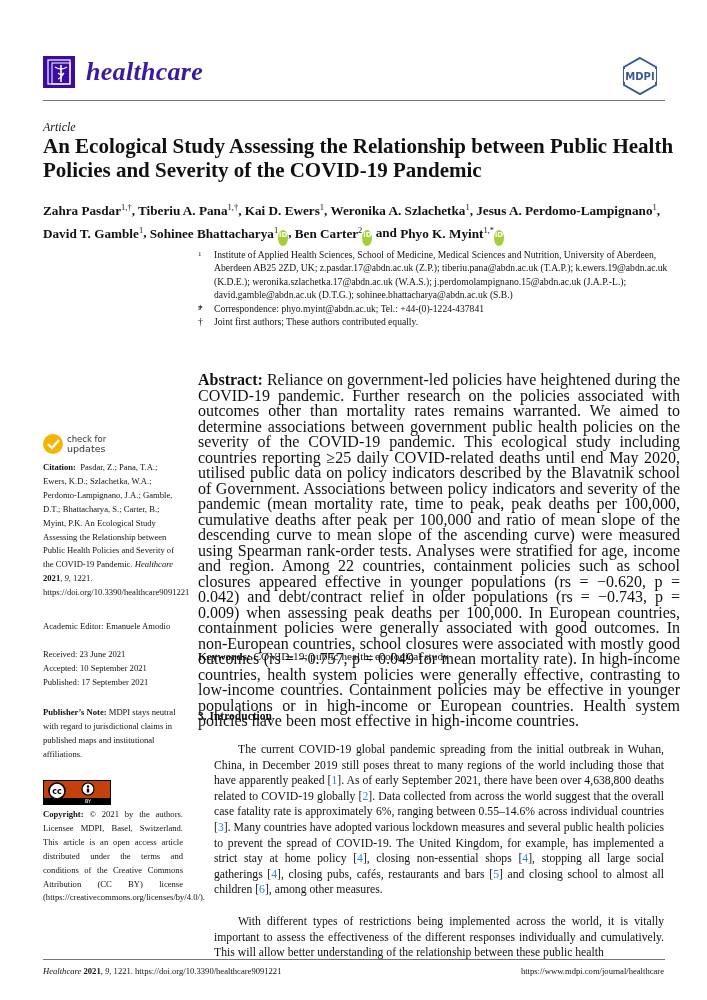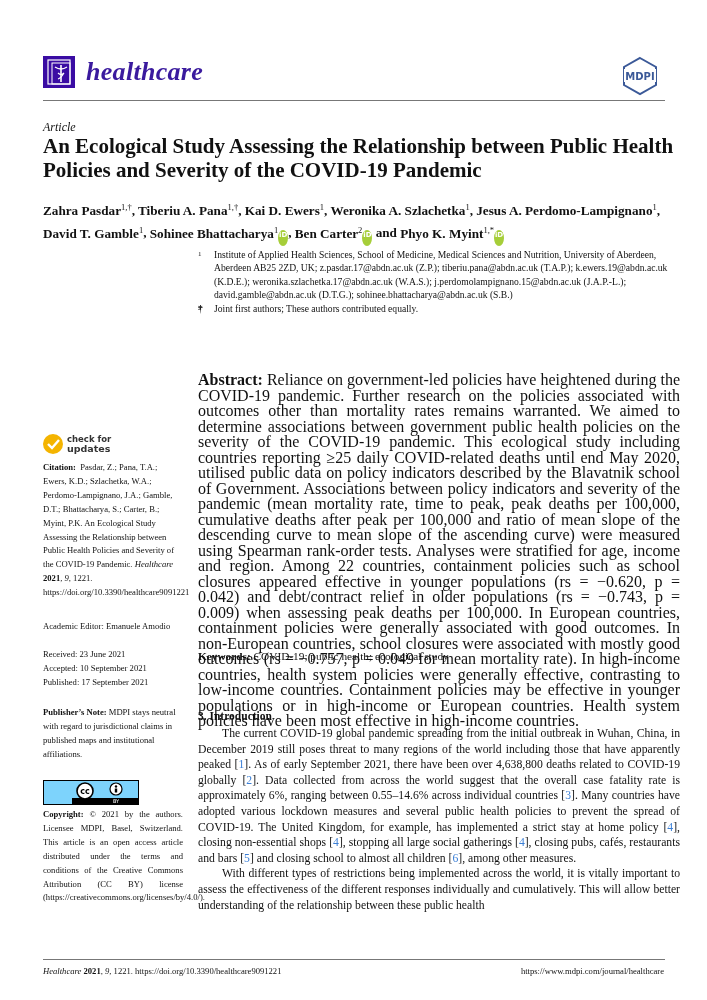--- a/index.html
+++ b/index.html
@@ -26,36 +26,36 @@
   .affils { left: 198px; top: 248px; width: 490px; font-size: 9.6px; line-height: 13.4px; }
   .affil { position: relative; padding-left: 16px; }
   .affil .mark { position: absolute; left: 0; top: 0; font-size: 7px; }
   .affil .mark.big { font-size: 9.6px; }
 
   .abstract { left: 198px; top: 372px; width: 482px; font-size: 16px; line-height: 15.5px; text-align: justify; }
   .keywords { left: 198px; top: 650px; width: 482px; font-size: 11.3px; }
 
   .section-title { left: 198px; top: 710px; font-size: 11.5px; font-weight: bold; }
   .body-text { left: 198px; top: 726px; width: 482px; font-size: 11.7px; line-height: 15.6px; text-align: justify; }
-  .body-text p { margin: 0; text-indent: 24px; }
+  .body-text p { margin: 16px; text-indent: 24px; }
   .ref { color: #3b7fd6; }
 
   
   .check { left: 43px; top: 434px; display: flex; align-items: center; gap: 4px; }
   .check-icon { width: 20px; height: 20px; border-radius: 50%; background: #f4b400; position: relative; }
-  .check-text { font-family: "DejaVu Sans", sans-serif; font-size: 8.5px; font-weight: bold; line-height: 9px; color: #333; }
+  .check-text { font-family: "DejaVu Sans", sans-serif; font-size: 8.5px; font-weight: normal; line-height: 9px; color: #333; }
   .check-text .b { font-size: 9.5px; }
 
   .side { left: 43px; width: 140px; font-size: 8.6px; line-height: 13.9px; }
   .side b { font-weight: bold; }
   .citation { top: 461px; }
   .editor { top: 620px; }
   .dates { top: 648px; }
   .pubnote { top: 706px; }
-  .cc { left: 43px; top: 780px; width: 66px; height: 23px; background: #7dd3fc; border: 1px solid #000; position: absolute; padding-left: 28px; }
+  .cc { left: 43px; top: 780px; width: 66px; height: 23px; background: #c2410c; border: 1px solid #000; position: absolute; }
   .copyright { top: 808px; text-align: justify; }
 
   .footer-rule { left: 43px; top: 959px; width: 622px; height: 1px; background: #777; }
   .footer-left { left: 43px; top: 966px; font-size: 8.6px; }
   .footer-right { right: 43px; top: 966px; font-size: 8.6px; }
 </style>
 </head>
 <body>
 
 <div class="abs logo-box">
@@ -89,21 +89,21 @@
   <span><span>David T. Gamble</span><sup>1</sup></span>,
   <span><span>Sohinee Bhattacharya</span><sup>1</sup></span><span class="orcid">iD</span>,
   <span><span>Ben Carter</span><sup>2</sup></span><span class="orcid">iD</span>
   and
   <span><span>Phyo K. Myint</span><sup>1,*</sup></span><span class="orcid">iD</span>
 </div>
 
 <div class="abs affils">
   <div class="affil"><span class="mark">1</span><span>Institute of Applied Health Sciences, School of Medicine, Medical Sciences and Nutrition, University of Aberdeen, Aberdeen AB25 2ZD, UK; z.pasdar.17@abdn.ac.uk (Z.P.); tiberiu.pana@abdn.ac.uk (T.A.P.); k.ewers.19@abdn.ac.uk (K.D.E.); weronika.szlachetka.17@abdn.ac.uk (W.A.S.); j.perdomolampignano.15@abdn.ac.uk (J.A.P.-L.); david.gamble@abdn.ac.uk (D.T.G.); sohinee.bhattacharya@abdn.ac.uk (S.B.)</span></div>
   <div class="affil"><span class="mark">2</span></div>
-  <div class="affil"><span class="mark big">*</span></div>
+  <div class="affil"><span class="mark big">*</span><span>Correspondence: phyo.myint@abdn.ac.uk; Tel.: +44-(0)-1224-437841</span></div>
   <div class="affil"><span class="mark big">†</span><span>Joint first authors; These authors contributed equally.</span></div>
 </div>
 
 <div class="abs abstract">
   <b>Abstract:</b> <span>Reliance on government-led policies have heightened during the COVID-19 pandemic. Further research on the policies associated with outcomes other than mortality rates remains warranted.  We aimed to determine associations between government public health policies on the severity of the COVID-19 pandemic. This ecological study including countries reporting ≥25 daily COVID-related deaths until end May 2020, utilised public data on policy indicators described by the Blavatnik school of Government.  Associations between policy indicators and severity of the pandemic (mean mortality rate, time to peak, peak deaths per 100,000, cumulative deaths after peak per 100,000 and ratio of mean slope of the descending curve to mean slope of the ascending curve) were measured using Spearman rank-order tests. Analyses were stratified for age, income and region. Among 22 countries, containment policies such as school closures appeared effective in younger populations (rs = −0.620, p = 0.042) and debt/contract relief in older populations (rs = −0.743, p = 0.009) when assessing peak deaths per 100,000. In European countries, containment policies were generally associated with good outcomes. In non-European countries, school closures were associated with mostly good outcomes (rs = −0.757, p = 0.049 for mean mortality rate).  In high-income countries, health system policies were generally effective, contrasting to low-income countries. Containment policies may be effective in younger populations or in high-income or European countries. Health system policies have been most effective in high-income countries.</span>
 </div>
 <div class="abs keywords">
   <b>Keywords:</b> <span>COVID-19; public health; ecological study</span>
 </div>
 

